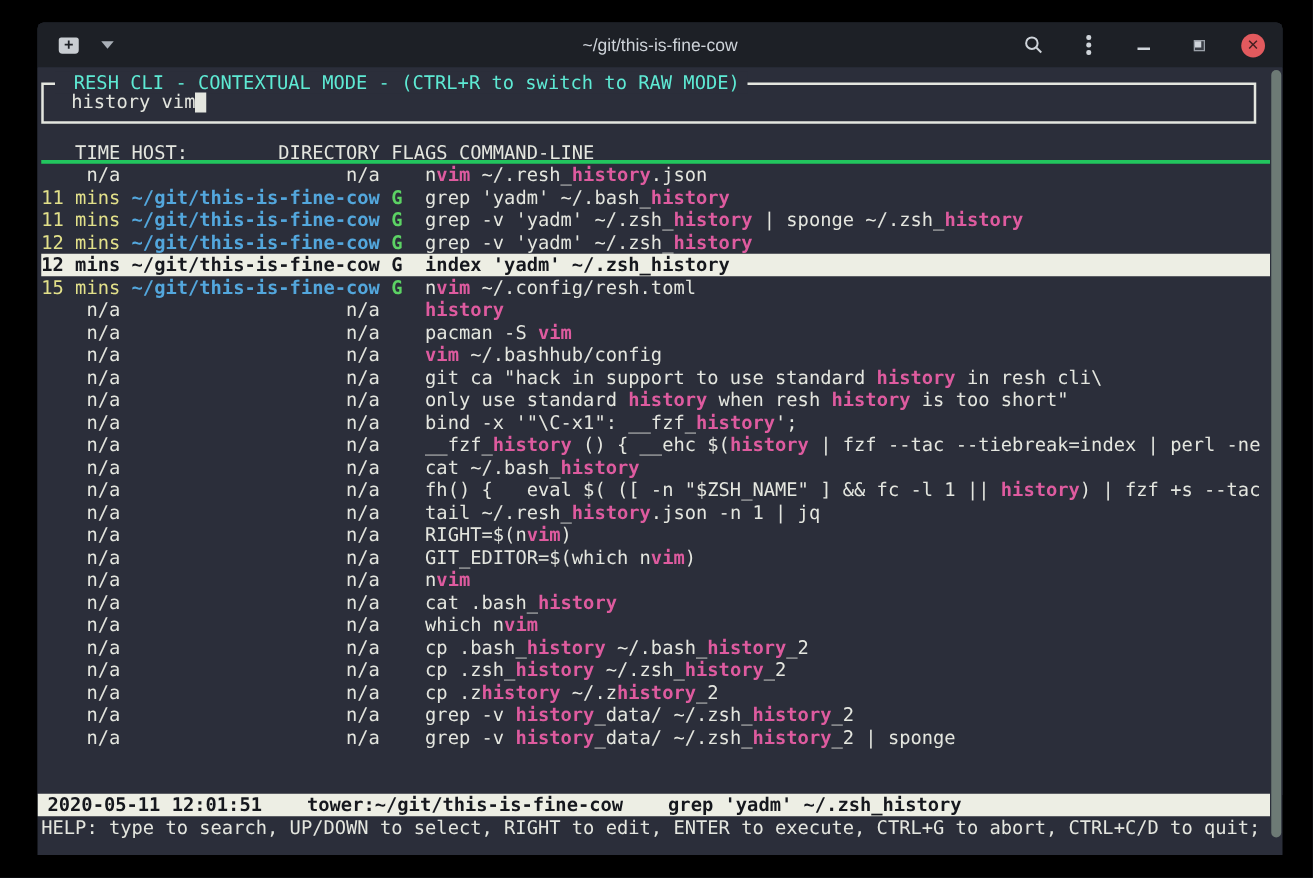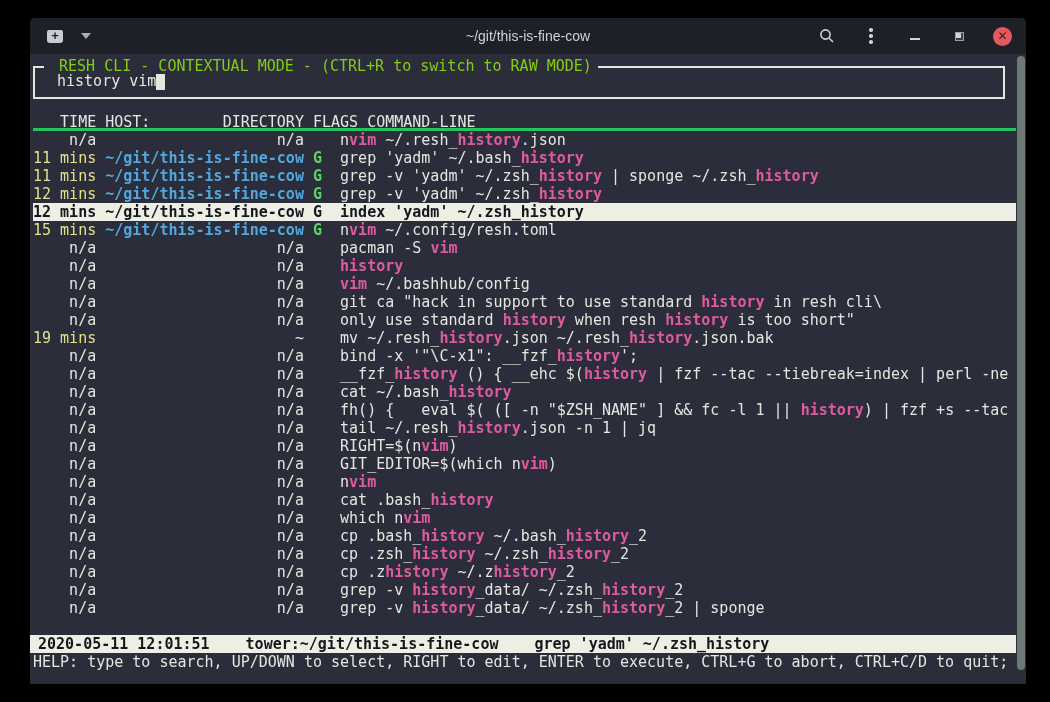--- a/index.html
+++ b/index.html
@@ -40,21 +40,21 @@
              line-height:1; margin-top:-1px; }
 
   
   .term { position:absolute; left:0; top:36px; width:996px; height:630px;
           background:#2b2e3a; overflow:hidden;
           font-size:15px; line-height:18px; color:#e4e6df; }
 
   .searchbox { position:absolute; left:3px; top:12px; width:972px; height:33px;
                border:2px solid #e4e6df; }
   .searchbox-title { position:absolute; top:-11px; left:9px; background:#2b2e3a;
-                     padding:0 6px; white-space:pre; color:#84cc16; }
+                     padding:0 6px; white-space:pre; color:#5eead4; }
   .search-line { position:absolute; left:0; top:4px; white-space:pre;margin-left:22px; }
   .cursor { display:inline-block; width:9px; height:16px; background:#e4e6df;
             vertical-align:text-bottom; }
 
   .listing { position:absolute; left:3px; top:59px; width:983px; }
   .line { height:18px; line-height:18px; white-space:pre; }
   .hdr { border-bottom:3px solid #22c55e; }
 
   .c-fg    { color:#e4e6df; }
   .c-time  { color:#e2e08a; }
@@ -124,26 +124,25 @@
 
     <div class="listing">
       <div class="line hdr">   TIME HOST:        DIRECTORY FLAGS COMMAND-LINE</div>
       <div id="rows">
           <div class="line"><span class="c-fg">    n/a</span><span class="c-fg"> </span><span class="c-fg">                   n/a</span><span class="c-fg"> </span><span class="c-flag">   </span><span class="c-fg">n</span><span class="c-match">vim</span><span class="c-fg"> ~/.resh_</span><span class="c-match">history</span><span class="c-fg">.json</span></div>
           <div class="line"><span class="c-time">11 mins</span><span class="c-fg"> </span><span class="c-dir">~/git/this-is-fine-cow</span><span class="c-fg"> </span><span class="c-flag">G  </span><span class="c-fg">grep 'yadm' ~/.bash_</span><span class="c-match">history</span></div>
           <div class="line"><span class="c-time">11 mins</span><span class="c-fg"> </span><span class="c-dir">~/git/this-is-fine-cow</span><span class="c-fg"> </span><span class="c-flag">G  </span><span class="c-fg">grep -v 'yadm' ~/.zsh_</span><span class="c-match">history</span><span class="c-fg"> | sponge ~/.zsh_</span><span class="c-match">history</span></div>
           <div class="line"><span class="c-time">12 mins</span><span class="c-fg"> </span><span class="c-dir">~/git/this-is-fine-cow</span><span class="c-fg"> </span><span class="c-flag">G  </span><span class="c-fg">grep -v 'yadm' ~/.zsh_</span><span class="c-match">history</span></div>
           <div class="line selected"><span class="c-time">12 mins</span><span class="c-fg"> </span><span class="c-dir">~/git/this-is-fine-cow</span><span class="c-fg"> </span><span class="c-flag">G  </span><span class="c-fg">index 'yadm' ~/.zsh_</span><span class="c-match">history</span></div>
           <div class="line"><span class="c-time">15 mins</span><span class="c-fg"> </span><span class="c-dir">~/git/this-is-fine-cow</span><span class="c-fg"> </span><span class="c-flag">G  </span><span class="c-fg">n</span><span class="c-match">vim</span><span class="c-fg"> ~/.config/resh.toml</span></div>
+          <div class="line"><span class="c-fg">    n/a</span><span class="c-fg"> </span><span class="c-fg">                   n/a</span><span class="c-fg"> </span><span class="c-flag">   </span><span class="c-match">history</span></div>
           <div class="line"><span class="c-fg">    n/a</span><span class="c-fg"> </span><span class="c-fg">                   n/a</span><span class="c-fg"> </span><span class="c-flag">   </span><span class="c-fg">pacman -S </span><span class="c-match">vim</span></div>
-          <div class="line"><span class="c-fg">    n/a</span><span class="c-fg"> </span><span class="c-fg">                   n/a</span><span class="c-fg"> </span><span class="c-flag">   </span><span class="c-match">history</span></div>
           <div class="line"><span class="c-fg">    n/a</span><span class="c-fg"> </span><span class="c-fg">                   n/a</span><span class="c-fg"> </span><span class="c-flag">   </span><span class="c-match">vim</span><span class="c-fg"> ~/.bashhub/config</span></div>
           <div class="line"><span class="c-fg">    n/a</span><span class="c-fg"> </span><span class="c-fg">                   n/a</span><span class="c-fg"> </span><span class="c-flag">   </span><span class="c-fg">git ca "hack in support to use standard </span><span class="c-match">history</span><span class="c-fg"> in resh cli\</span></div>
           <div class="line"><span class="c-fg">    n/a</span><span class="c-fg"> </span><span class="c-fg">                   n/a</span><span class="c-fg"> </span><span class="c-flag">   </span><span class="c-fg">only use standard </span><span class="c-match">history</span><span class="c-fg"> when resh </span><span class="c-match">history</span><span class="c-fg"> is too short"</span></div>
-          <div class="line"><span class="c-time">19 mins</span><span class="c-fg"> </span><span class="c-fg">                     ~</span><span class="c-fg"> </span><span class="c-flag">   </span><span class="c-fg">mv ~/.resh_</span><span class="c-match">history</span><span class="c-fg">.json ~/.resh_</span><span class="c-match">history</span><span class="c-fg">.json.bak</span></div>
           <div class="line"><span class="c-fg">    n/a</span><span class="c-fg"> </span><span class="c-fg">                   n/a</span><span class="c-fg"> </span><span class="c-flag">   </span><span class="c-fg">bind -x '"\C-x1": __fzf_</span><span class="c-match">history</span><span class="c-fg">';</span></div>
           <div class="line"><span class="c-fg">    n/a</span><span class="c-fg"> </span><span class="c-fg">                   n/a</span><span class="c-fg"> </span><span class="c-flag">   </span><span class="c-fg">__fzf_</span><span class="c-match">history</span><span class="c-fg"> () { __ehc $(</span><span class="c-match">history</span><span class="c-fg"> | fzf --tac --tiebreak=index | perl -ne</span></div>
           <div class="line"><span class="c-fg">    n/a</span><span class="c-fg"> </span><span class="c-fg">                   n/a</span><span class="c-fg"> </span><span class="c-flag">   </span><span class="c-fg">cat ~/.bash_</span><span class="c-match">history</span></div>
           <div class="line"><span class="c-fg">    n/a</span><span class="c-fg"> </span><span class="c-fg">                   n/a</span><span class="c-fg"> </span><span class="c-flag">   </span><span class="c-fg">fh() {   eval $( ([ -n "$ZSH_NAME" ] &amp;&amp; fc -l 1 || </span><span class="c-match">history</span><span class="c-fg">) | fzf +s --tac</span></div>
           <div class="line"><span class="c-fg">    n/a</span><span class="c-fg"> </span><span class="c-fg">                   n/a</span><span class="c-fg"> </span><span class="c-flag">   </span><span class="c-fg">tail ~/.resh_</span><span class="c-match">history</span><span class="c-fg">.json -n 1 | jq</span></div>
           <div class="line"><span class="c-fg">    n/a</span><span class="c-fg"> </span><span class="c-fg">                   n/a</span><span class="c-fg"> </span><span class="c-flag">   </span><span class="c-fg">RIGHT=$(n</span><span class="c-match">vim</span><span class="c-fg">)</span></div>
           <div class="line"><span class="c-fg">    n/a</span><span class="c-fg"> </span><span class="c-fg">                   n/a</span><span class="c-fg"> </span><span class="c-flag">   </span><span class="c-fg">GIT_EDITOR=$(which n</span><span class="c-match">vim</span><span class="c-fg">)</span></div>
           <div class="line"><span class="c-fg">    n/a</span><span class="c-fg"> </span><span class="c-fg">                   n/a</span><span class="c-fg"> </span><span class="c-flag">   </span><span class="c-fg">n</span><span class="c-match">vim</span></div>
           <div class="line"><span class="c-fg">    n/a</span><span class="c-fg"> </span><span class="c-fg">                   n/a</span><span class="c-fg"> </span><span class="c-flag">   </span><span class="c-fg">cat .bash_</span><span class="c-match">history</span></div>
           <div class="line"><span class="c-fg">    n/a</span><span class="c-fg"> </span><span class="c-fg">                   n/a</span><span class="c-fg"> </span><span class="c-flag">   </span><span class="c-fg">which n</span><span class="c-match">vim</span></div>

